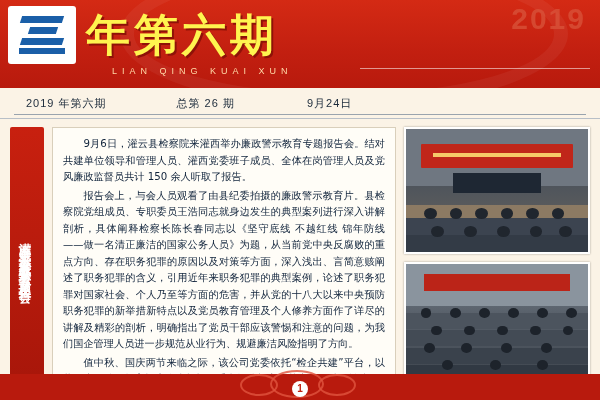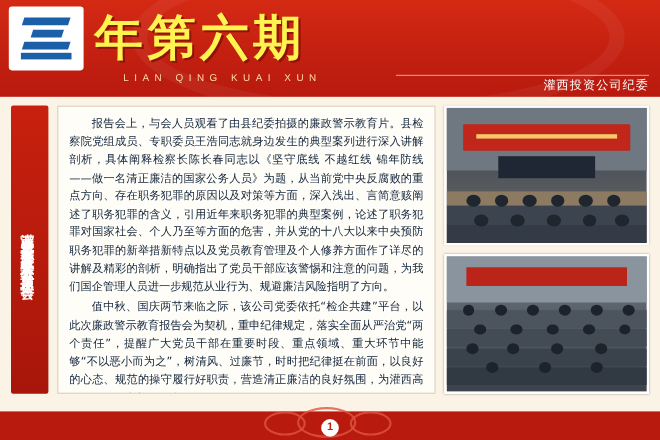--- a/index.html
+++ b/index.html
@@ -269,42 +269,49 @@
     font-weight: bold;
   }
 </style>
 </head>
 <body>
 
 <div class="page">
 
   <div class="masthead">
     <div class="watermark-arc"></div>
+    <div class="year">2019</div>
 
     <div class="logo-box">
       <div class="logo-mark">
         <span class="bar b1"></span>
         <span class="bar b2"></span>
         <span class="bar b3"></span>
         <span class="bar b4"></span>
       </div>
     </div>
 
     <div class="title-main">年第六期</div>
     <div class="title-pinyin">LIAN QING KUAI XUN</div>
     <div class="masthead-rule"></div>
-    <div class="org-name">灌西投资公司纪委</div>
   </div>
 
+  <div class="issue-bar">
+    <div class="cell c1">2019 年第六期</div>
+    <div class="cell c2">总第 26 期</div>
+    <div class="cell c3">9月24日</div>
+    <div class="hr-top"></div>
+  </div>
 
   <div class="body-wrap">
 
     <div class="vertical-title">灌西党委举办廉政警示教育专题报告会</div>
 
     <div class="article">
+      <p>9月6日，灌云县检察院来灌西举办廉政警示教育专题报告会。结对共建单位领导和管理人员、灌西党委班子成员、全体在岗管理人员及党风廉政监督员共计 150 余人听取了报告。</p>
       <p>报告会上，与会人员观看了由县纪委拍摄的廉政警示教育片。县检察院党组成员、专职委员王浩同志就身边发生的典型案列进行深入讲解剖析，具体阐释检察长陈长春同志以《坚守底线 不越红线 锦年防线——做一名清正廉洁的国家公务人员》为题，从当前党中央反腐败的重点方向、存在职务犯罪的原因以及对策等方面，深入浅出、言简意赅阐述了职务犯罪的含义，引用近年来职务犯罪的典型案例，论述了职务犯罪对国家社会、个人乃至等方面的危害，并从党的十八大以来中央预防职务犯罪的新举措新特点以及党员教育管理及个人修养方面作了详尽的讲解及精彩的剖析，明确指出了党员干部应该警惕和注意的问题，为我们国企管理人员进一步规范从业行为、规避廉洁风险指明了方向。</p>
       <p>值中秋、国庆两节来临之际，该公司党委依托“检企共建”平台，以此次廉政警示教育报告会为契机，重申纪律规定，落实全面从严治党“两个责任”，提醒广大党员干部在重要时段、重点领域、重大环节中能够“不以恶小而为之”，树清风、过廉节，时时把纪律挺在前面，以良好的心态、规范的操守履行好职责，营造清正廉洁的良好氛围，为灌西高质量发展作出新的更大的贡献。</p>
     </div>
 
     <div class="photos">
 
       <div class="photo ph1">
         <div class="wall"></div>
         <div class="banner"></div>
         <div class="screen"></div>

